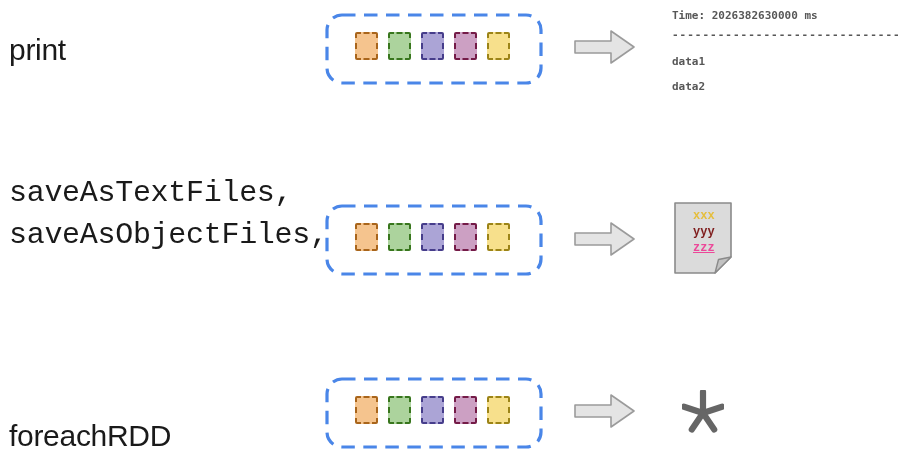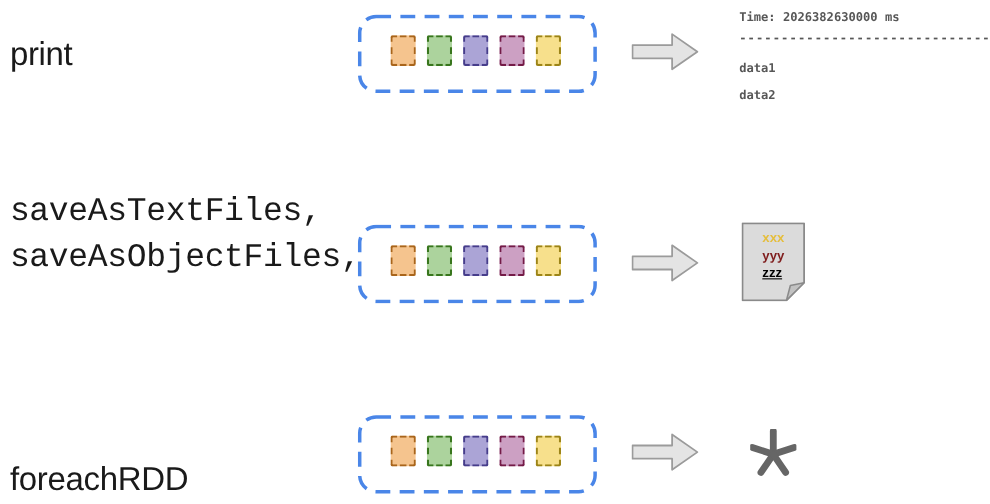--- a/index.html
+++ b/index.html
@@ -65,21 +65,21 @@
   .cline-time { top: 0; }
   .cline-sep  { top: 19px; letter-spacing: 1px; }
   .cline-d1   { top: 46px; }
   .cline-d2   { top: 71px; }
 
   
   .file-icon { position: absolute; left: 674px; top: 202px; width: 58px; height: 72px; }
   .file-icon svg { position: absolute; inset: 0; }
   .file-line {
     position: absolute; left: 19px;
-    font-family: Liberation Sans, sans-serif;
+    font-family: Liberation Mono, monospace;
     font-weight: bold;
     font-size: 12px;
     line-height: 14px;
   }
   .fl-0 { top: 7px; }
   .fl-1 { top: 23px; }
   .fl-2 { top: 39px; text-decoration: underline; }
 
   
   .asterisk-out { position: absolute; left: 682px; top: 390px; width: 42px; height: 46px; }
@@ -143,21 +143,21 @@
     </svg>
   </div>
 
   <div class="file-icon">
     <svg width="58" height="72" viewBox="0 0 58 72">
       <path d="M1,1 H57 V55 L41,71 H1 Z" fill="#DBDBDB" stroke="#8A8A8A" stroke-width="1.6" stroke-linejoin="round"></path>
       <path d="M57,55 L41,71 L44.5,57.5 Z" fill="#C2C2C2" stroke="#8A8A8A" stroke-width="1.4" stroke-linejoin="round"></path>
     </svg>
     <span class="file-line fl-0" style="color: rgb(229, 190, 61);">xxx</span>
     <span class="file-line fl-1" style="color: #7f1d1d;">yyy</span>
-    <span class="file-line fl-2" style="color: #000000;">zzz</span>
+    <span class="file-line fl-2" style="color: #ec4899;">zzz</span>
   </div>
 
   <div class="op-label" id="label-foreach">
     <span class="line">foreachRDD</span>
   </div>
 
   <div class="dstream-box" id="box-row3">
     <svg width="218" height="72">
       <rect x="2" y="2" width="214" height="68" rx="15" fill="none" stroke="#4A86E8" stroke-width="3.2" stroke-dasharray="13.5 8.5"></rect>
     </svg>

